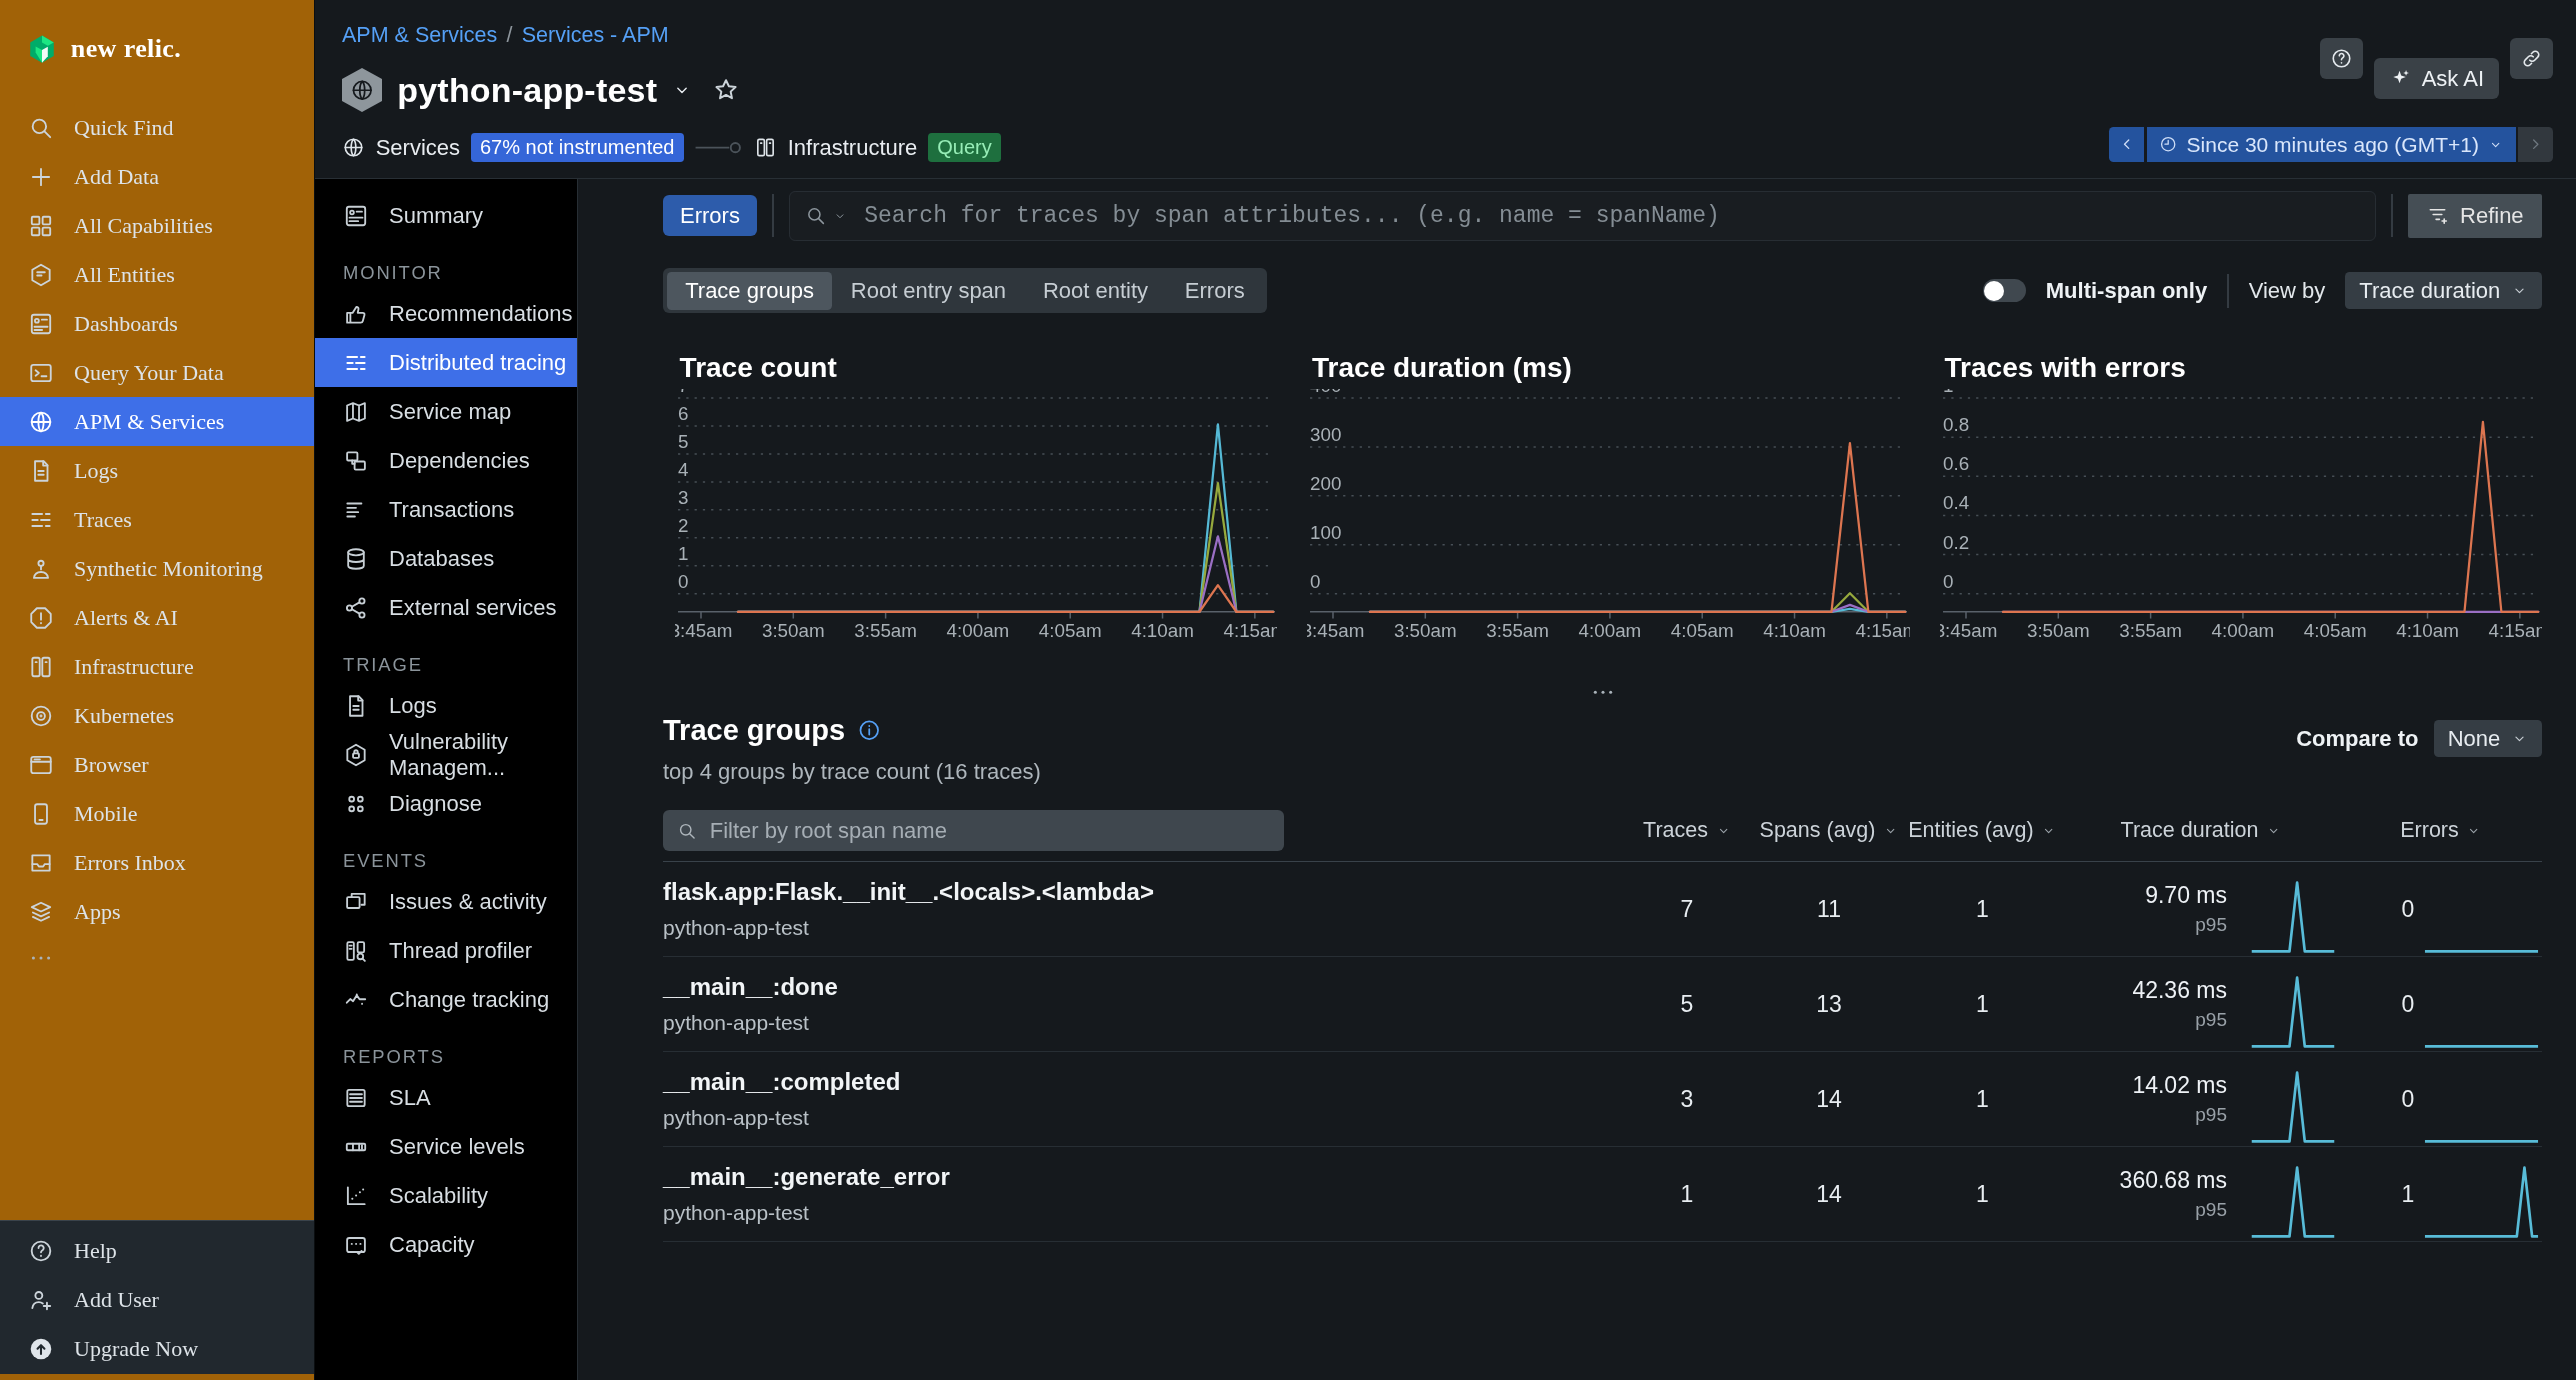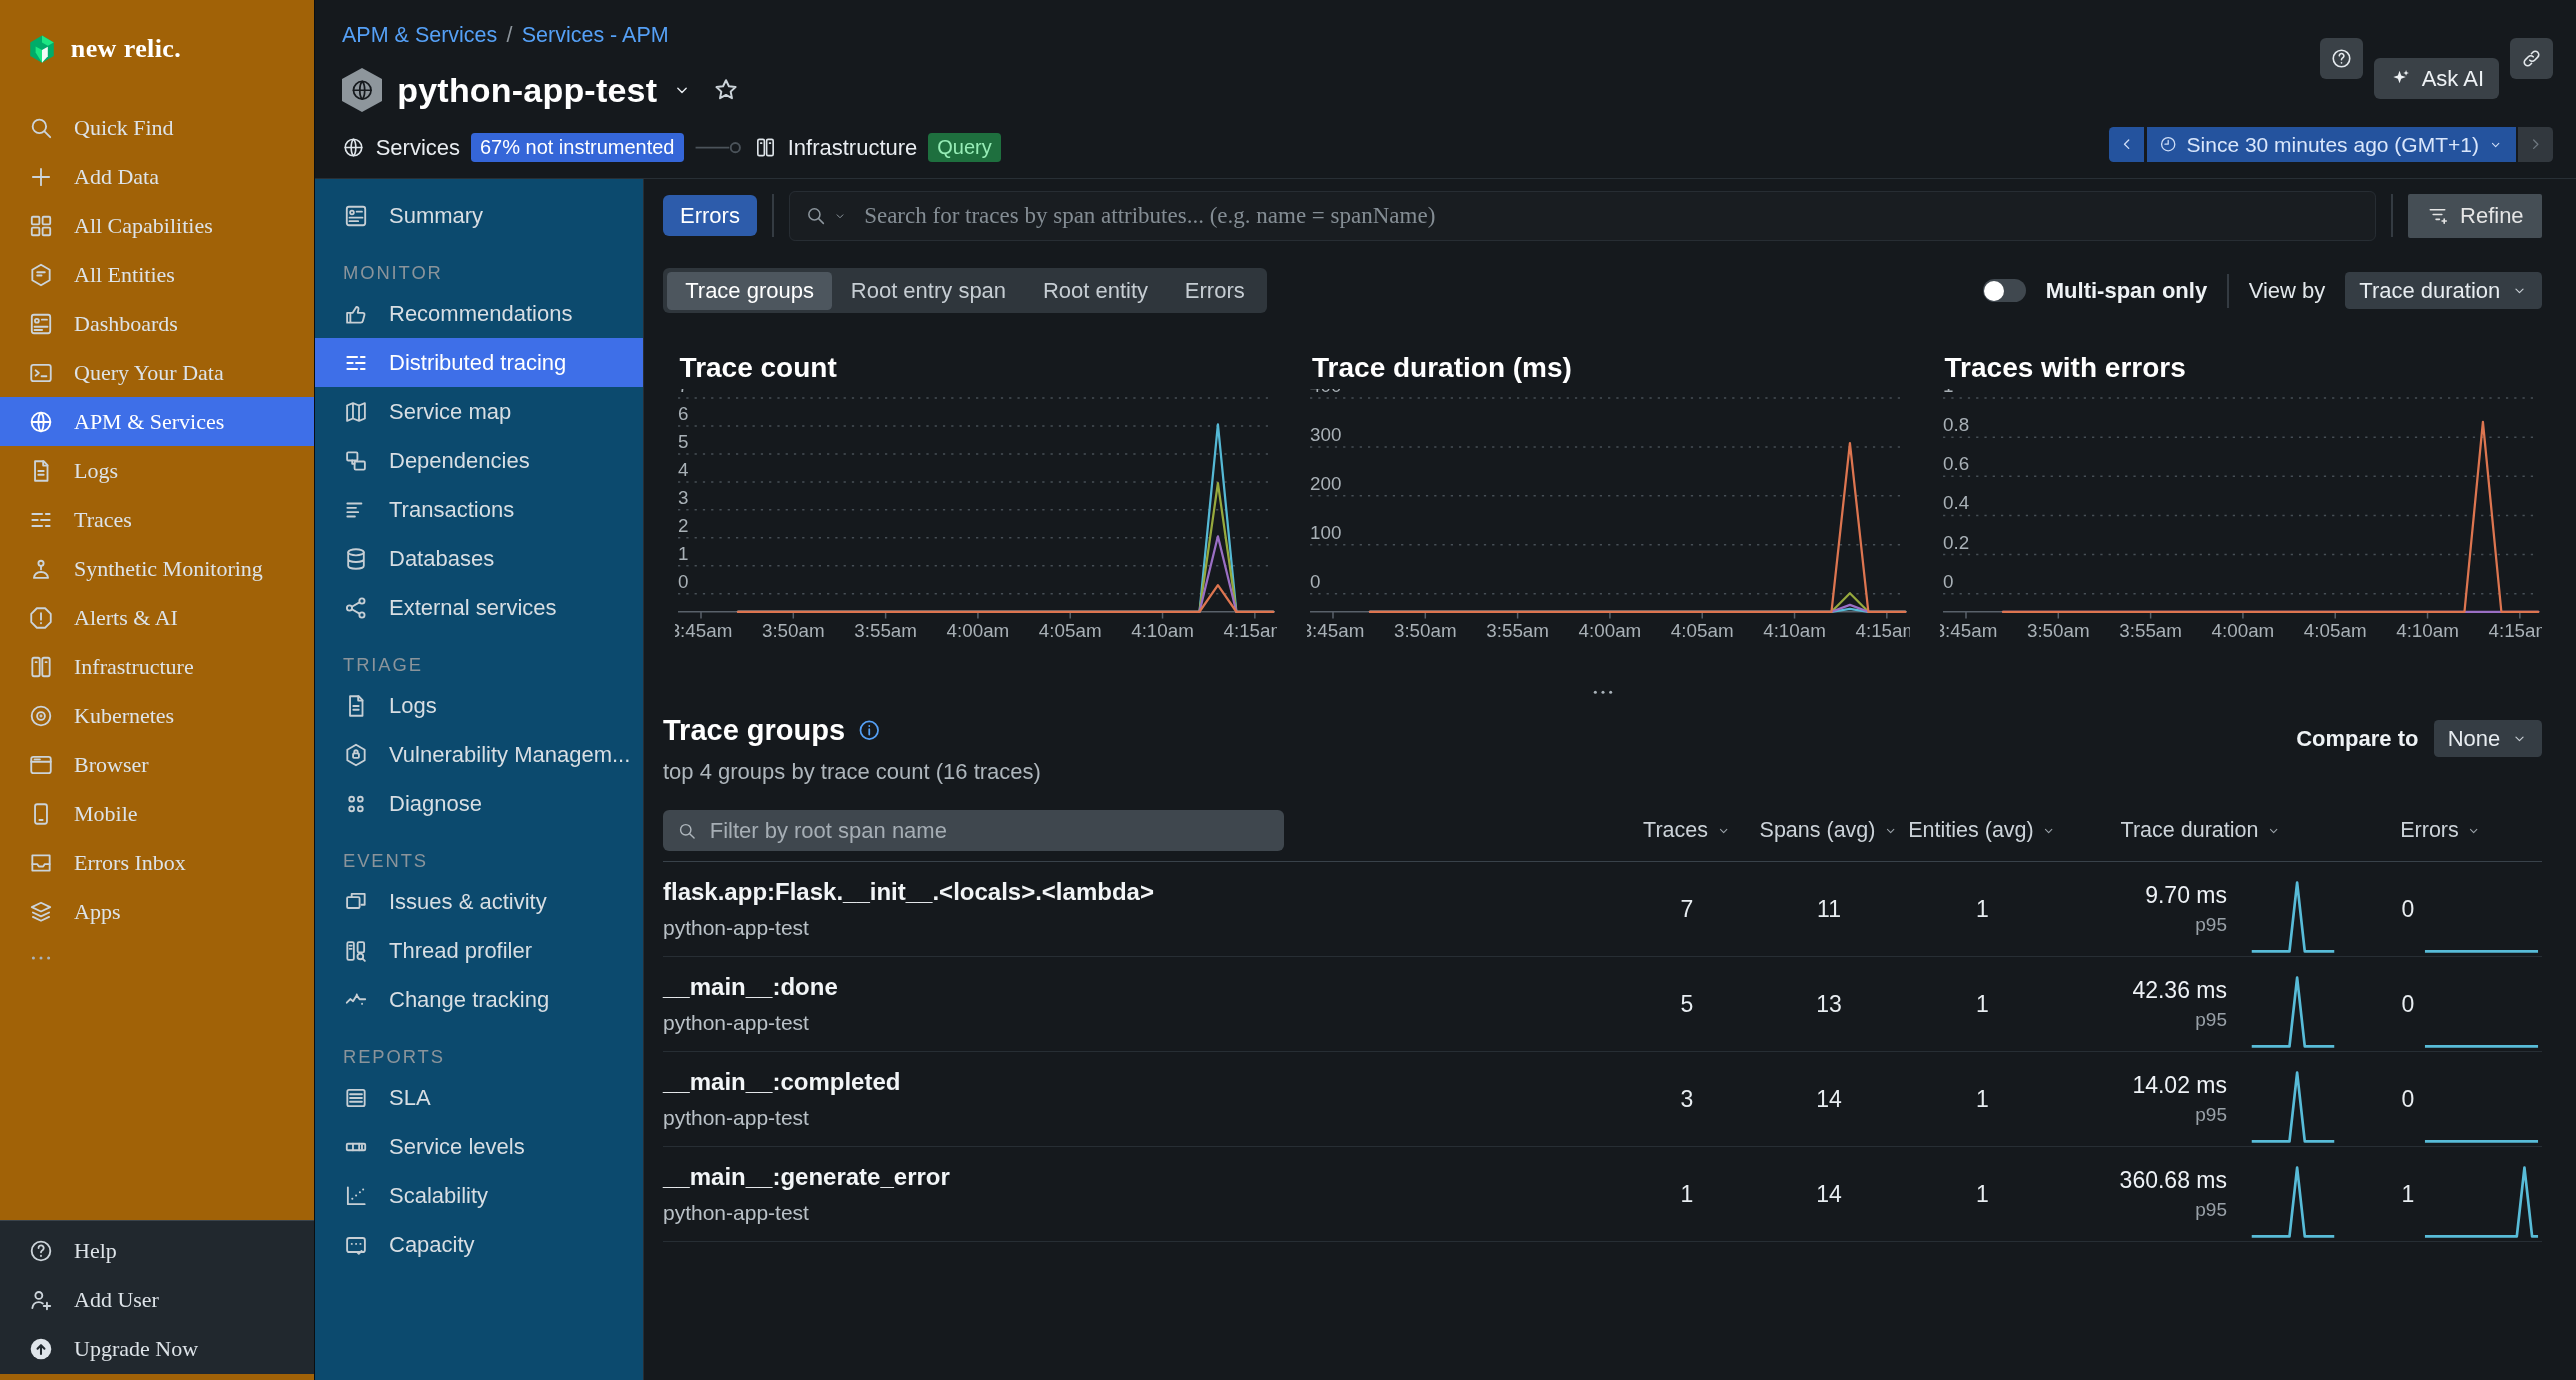--- a/index.html
+++ b/index.html
@@ -45,36 +45,36 @@
   .askai .ic{width:23px;height:23px;color:#eef2f5;}
   .timepicker{position:absolute;right:23px;top:127px;display:flex;gap:2.3px;align-items:center;height:35px;}
   .tp-seg{height:35px;display:flex;align-items:center;justify-content:center;cursor:pointer;}
   .tp-prev{width:35px;background:#24539e;border-radius:4.6px 0 0 4.6px;}
   .tp-main{background:#24539e;padding:0 12.3px;gap:9.2px;font-size:21px;color:#d9e6fb;}
   .tp-next{width:35px;background:#32383e;border-radius:0 4.6px 4.6px 0;}
   .timepicker .ic{width:18.4px;height:18.4px;color:#cfdef7;}
   .tp-next .ic{color:#6f7880;}
 
   
-  .subnav{position:absolute;left:314px;top:179px;bottom:0;width:330px;background:#0c4a6e;border-right:0.8px solid #272e34;padding-top:12.3px;box-sizing:border-box;z-index:2;}
+  .subnav{position:absolute;left:314px;top:179px;bottom:0;width:264px;background:#000000;border-right:0.8px solid #272e34;padding-top:12.3px;box-sizing:border-box;z-index:2;}
   .sub-item{display:flex;align-items:center;gap:20px;height:49px;padding-left:29px;font-size:22px;color:#d8dee3;cursor:pointer;}
   .sub-item .ic{width:26px;height:26px;color:#c7cfd5;}
   .sub-item.sel{background:#3e6fe8;color:#fff;}
   .sub-item.sel .ic{color:#fff;}
   .sub-head{margin-top:17px;height:32px;display:flex;align-items:center;padding-left:29px;font-size:18.4px;letter-spacing:1.9px;color:#8b949b;}
 
   
   .main{position:absolute;left:629px;top:179px;right:0;bottom:0;background:#15191d;}
   .toolbar{position:absolute;left:34px;right:34px;top:12.3px;height:49px;display:flex;align-items:center;gap:15.3px;}
   .chip{height:41px;padding:0 17px;background:#2d5cab;border-radius:6.1px;display:flex;align-items:center;font-size:22px;color:#fff;cursor:pointer;}
   .vdiv{width:1.5px;height:43px;background:#343b42;}
   .searchbox{flex:1;height:48px;background:#191d21;border:0.8px solid #272d33;border-radius:6.1px;display:flex;align-items:center;padding:0 15.3px;gap:6.1px;}
   .searchbox .ic{width:21.5px;height:21.5px;color:#8d969d;}
   .searchbox .chev{width:14px;height:14px;}
-  .searchbox input{flex:1;background:transparent;border:none;outline:none;font-size:23px;color:#e7ecf0;margin-left:9.2px;font-family:Liberation Serif, serif;}
+  .searchbox input{flex:1;background:transparent;border:none;outline:none;font-size:23px;color:#e7ecf0;margin-left:9.2px;font-family:Liberation Mono, monospace;}
   .searchbox input::placeholder{color:#848d94;}
   .refine{height:44px;padding:0 18.4px;background:#454e55;border-radius:2px;display:flex;align-items:center;gap:10.7px;font-size:22px;color:#e5e5e5;cursor:pointer;}
   .refine .ic{width:23px;height:23px;}
 
   .tabsrow{position:absolute;left:34px;right:34px;top:87px;height:49px;display:flex;align-items:center;justify-content:space-between;}
   .segwrap{background:#2f363c;border-radius:6.1px;padding:3.8px;display:flex;}
   .seg{height:38px;display:flex;align-items:center;padding:0 18.4px;font-size:22px;color:#c6cdd3;border-radius:4.6px;cursor:pointer;}
   .seg.sel{background:#4d565e;color:#fff;}
   .tabctrls{display:flex;align-items:center;gap:20px;}
   .toggle{width:43px;height:23px;background:#40484f;border-radius:12.3px;position:relative;cursor:pointer;}

